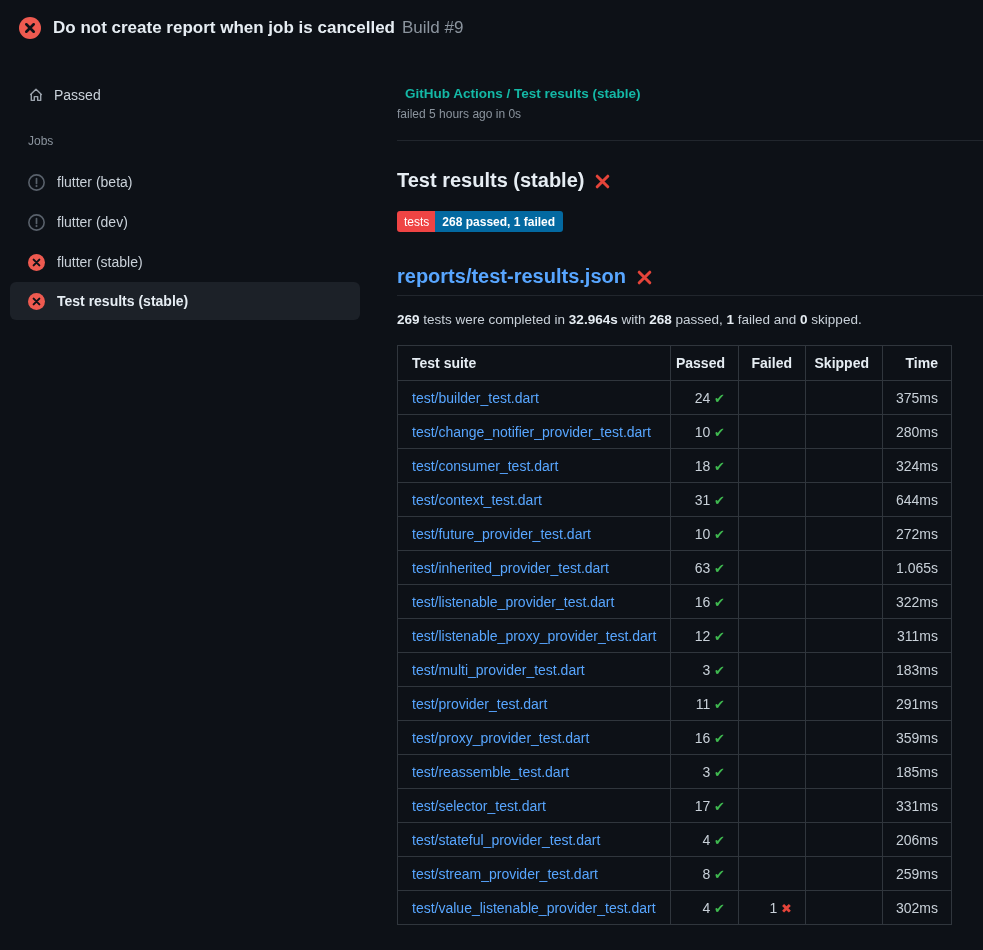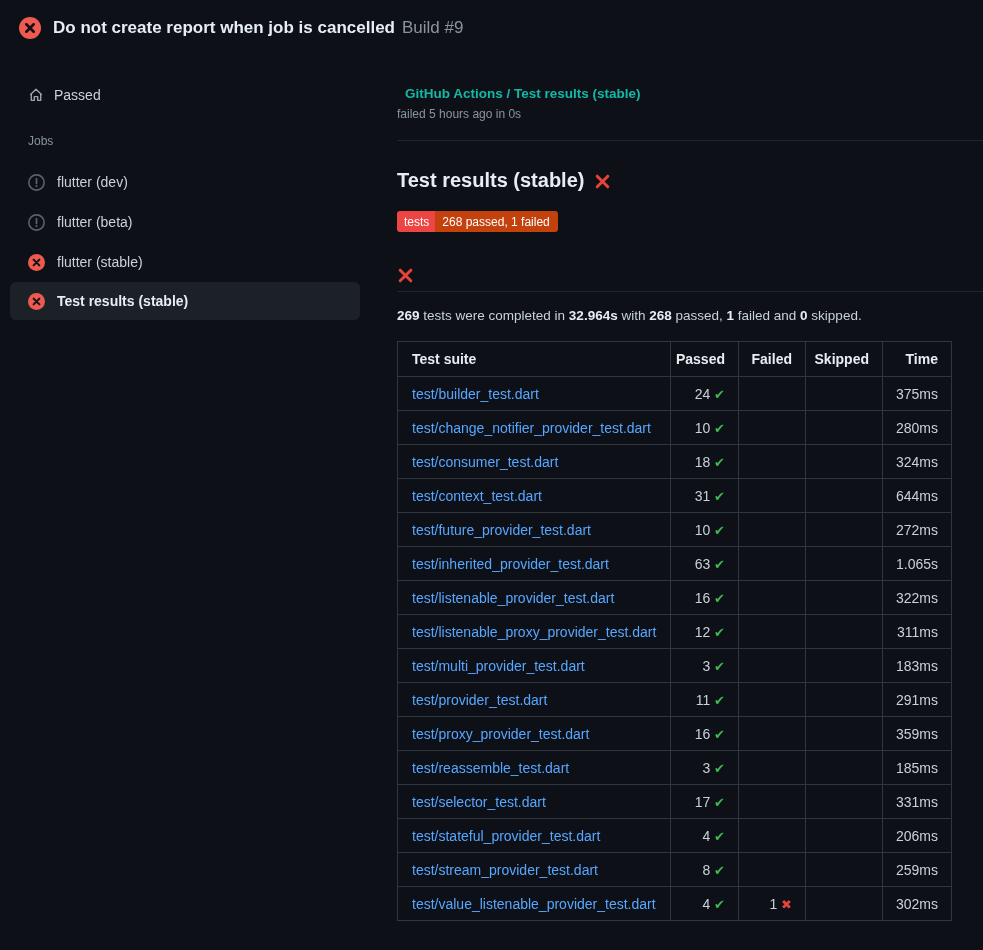--- a/index.html
+++ b/index.html
@@ -120,27 +120,27 @@
     <span>Passed</span>
   </div>
 
   <div class="jobs-label">Jobs</div>
 
   <div class="jobs-list">
     <div class="side-item">
       <svg class="job-icon" viewBox="0 0 16 16">
           <use href="#stop-circle"></use>
         </svg>
-      <span>flutter (dev)</span>
+      <span>flutter (beta)</span>
     </div>
     <div class="side-item">
       <svg class="job-icon" viewBox="0 0 16 16">
           <use href="#stop-circle"></use>
         </svg>
-      <span>flutter (beta)</span>
+      <span>flutter (dev)</span>
     </div>
     <div class="side-item">
       <svg class="job-icon" viewBox="0 0 16 16">
           <use href="#x-circle"></use>
         </svg>
       <span>flutter (stable)</span>
     </div>
     <div class="side-item selected">
       <svg class="job-icon" viewBox="0 0 16 16">
           <use href="#x-circle"></use>
@@ -157,24 +157,25 @@
 
   <h2 class="section-title">
     <span>Test results (stable)</span>
     <svg class="x-mark" viewBox="0 0 16 16">
         <use href="#big-x"></use>
       </svg>
   </h2>
 
   <div class="badge">
     <span class="badge-label" style="background: #ef4444;">tests</span>
-    <span class="badge-value" style="background: #c2410c;">268 passed, 1 failed</span>
+    <span class="badge-value" style="background: #0369a1; font-weight: bold;">268 passed, 1 failed</span>
   </div>
 
   <h2 class="report-title">
+    <a href="#">reports/test-results.json</a>
     <svg class="x-mark" viewBox="0 0 16 16">
         <use href="#big-x"></use>
       </svg>
   </h2>
 
   <div class="summary-line"><span class="b">269</span><span> tests were completed in </span><span class="b">32.964s</span><span> with </span><span class="b">268</span><span> passed, </span><span class="b">1</span><span> failed and </span><span class="b">0</span><span> skipped.</span></div>
 
   <table class="results">
     <colgroup>
       <col style="width:273px">

